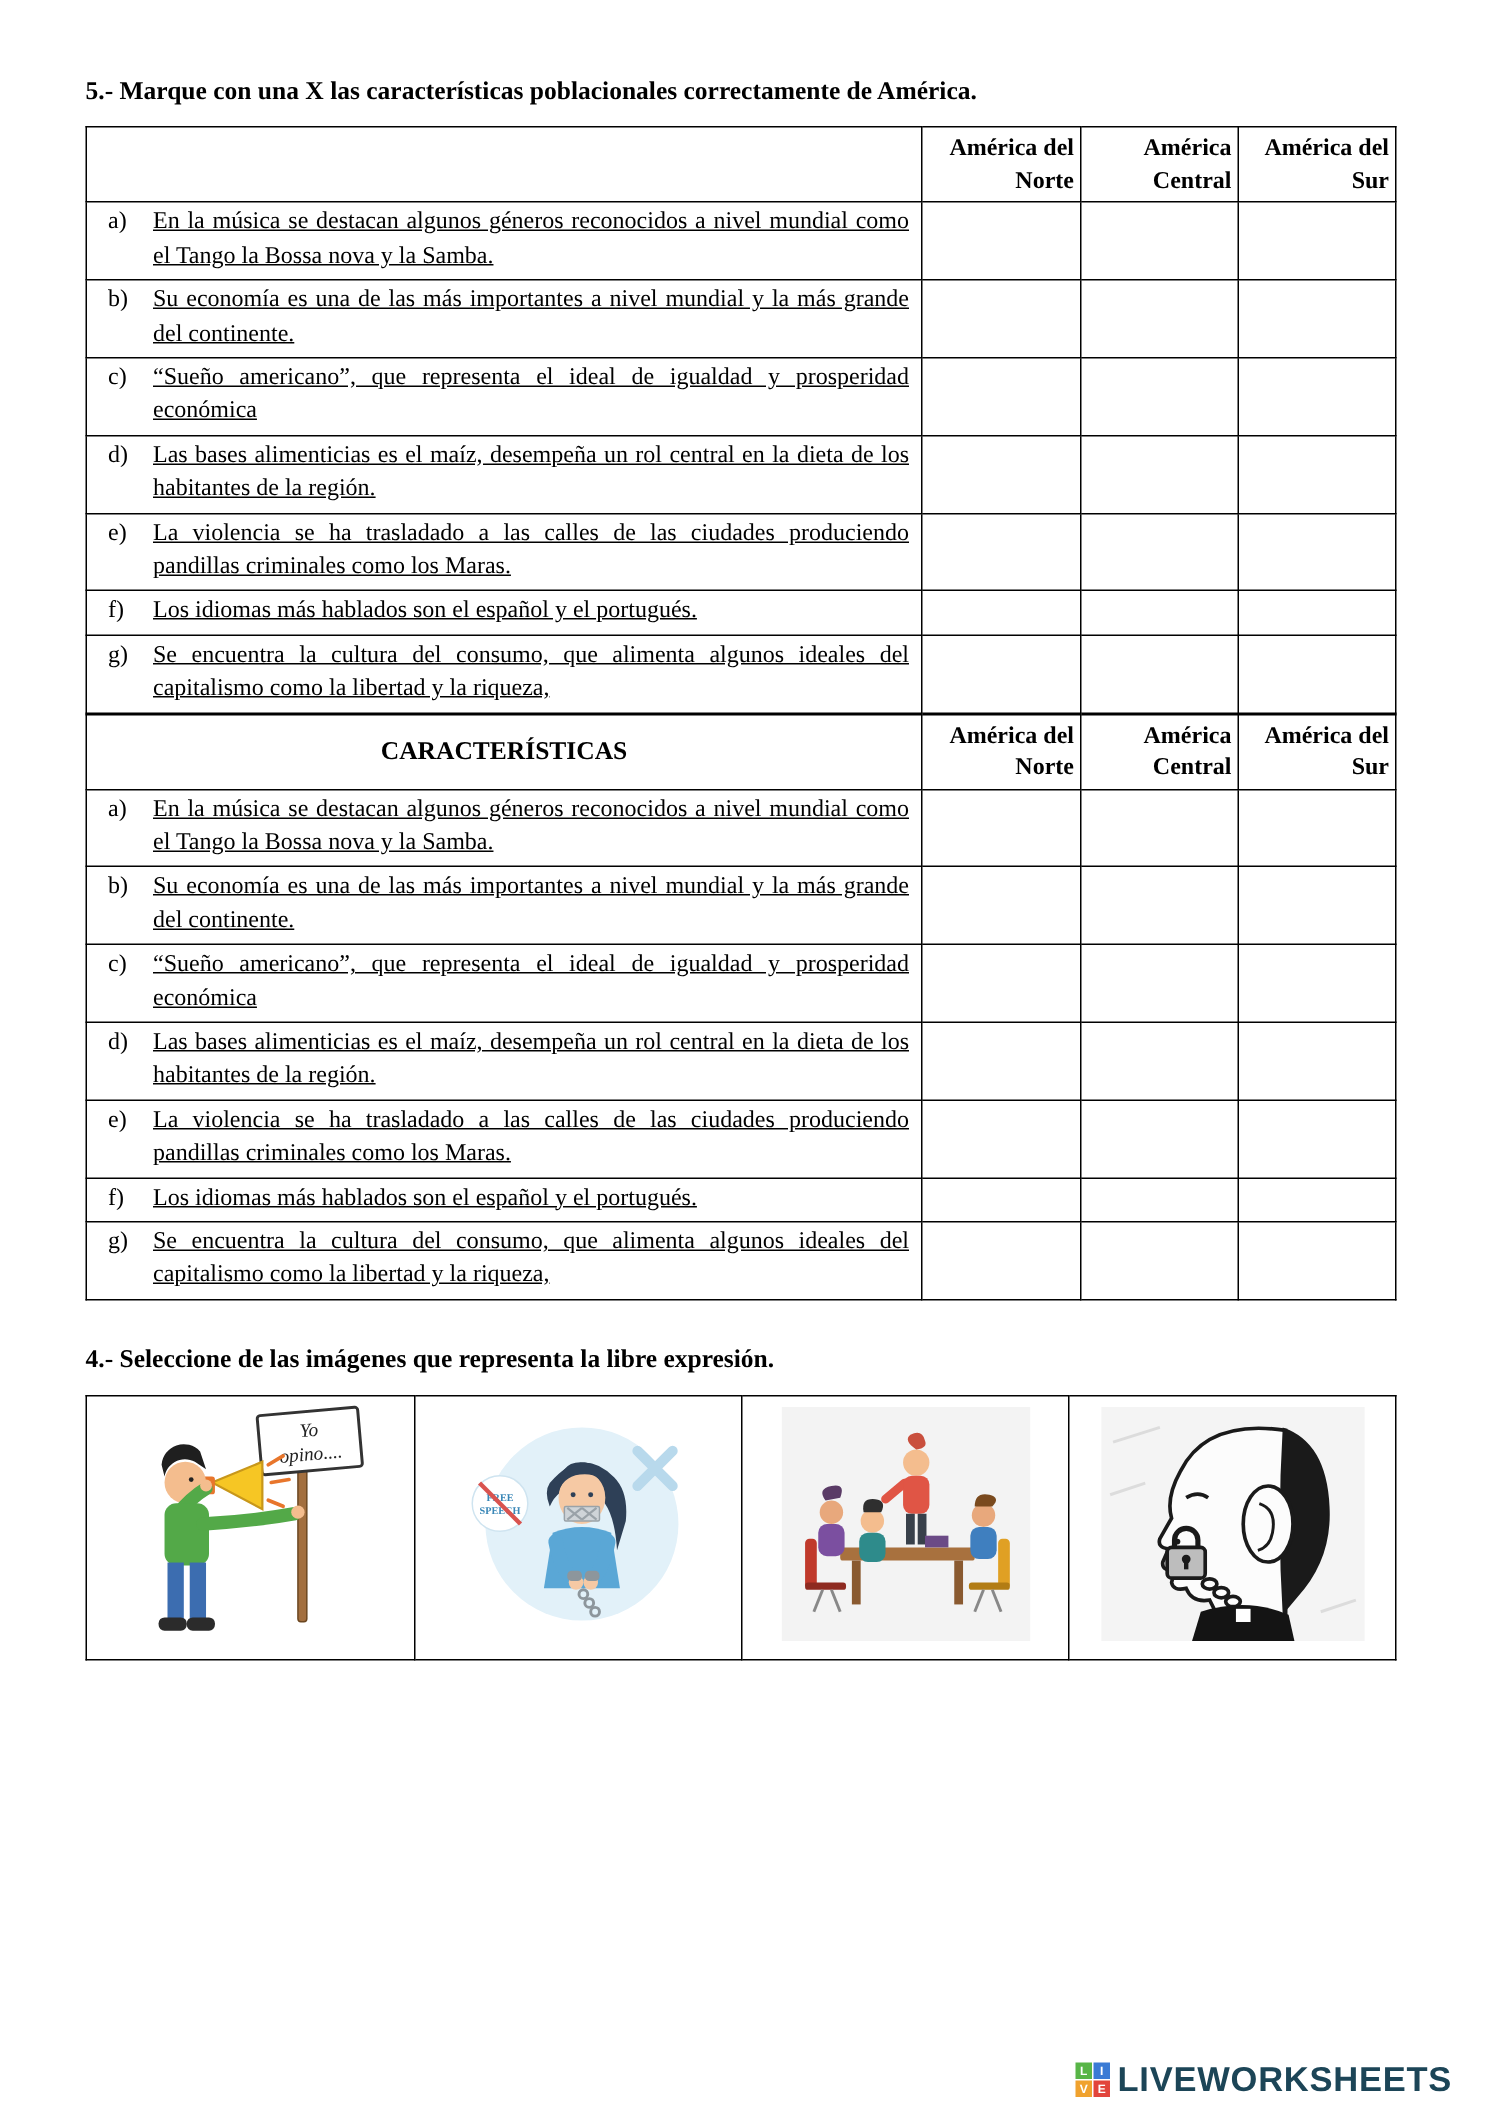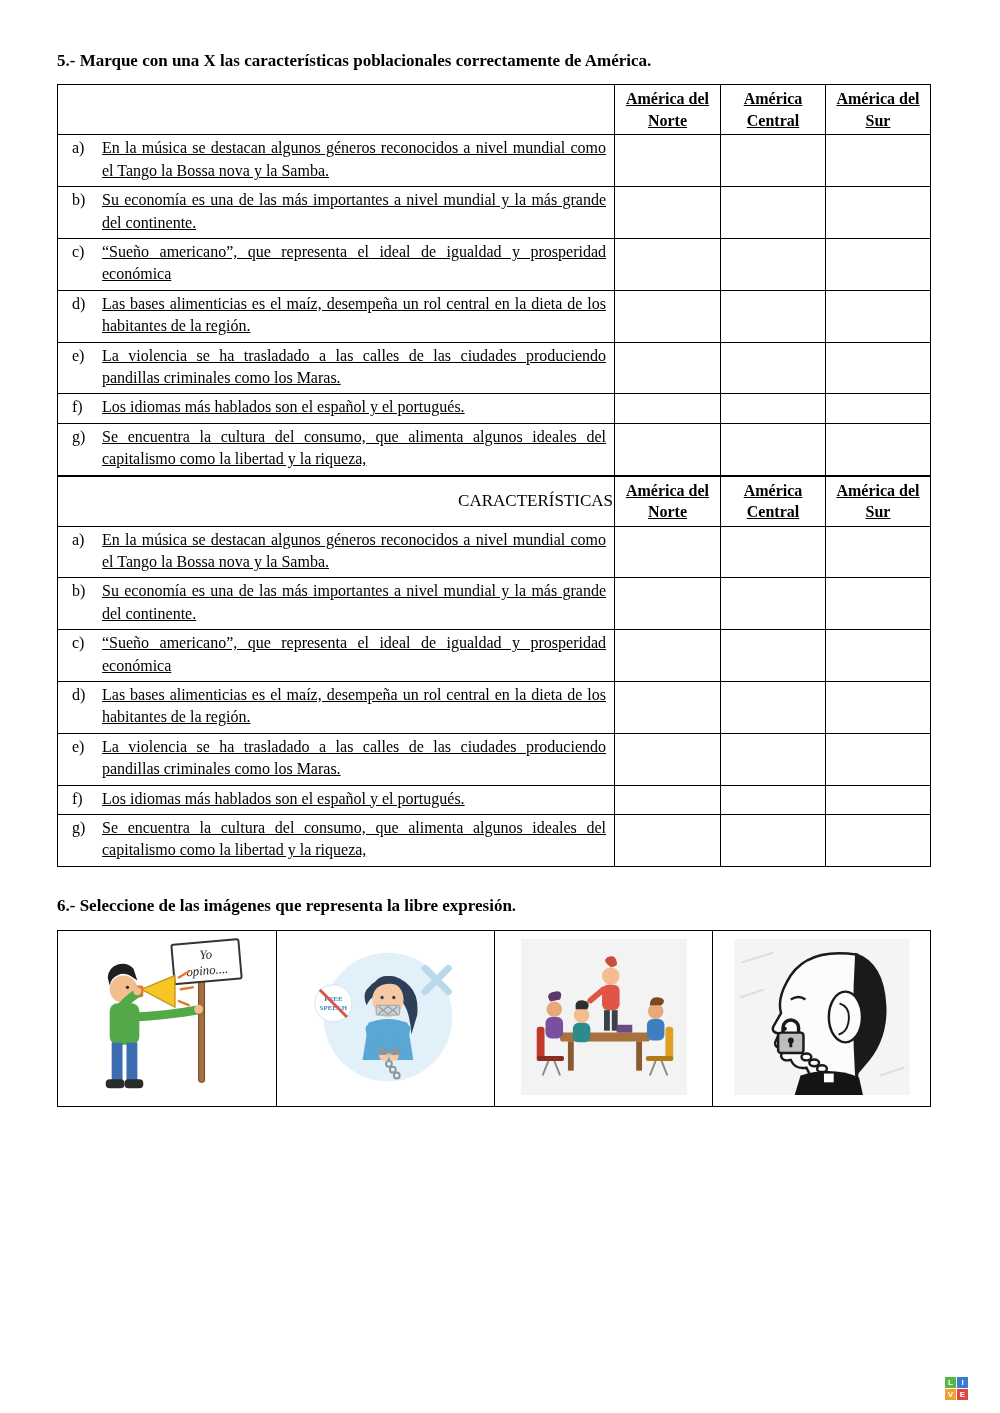--- a/index.html
+++ b/index.html
@@ -14,24 +14,24 @@
   .content { position: absolute; left: 57px; top: 50px; width: 880px; }
 
   .q-heading { font-size: 17px; font-weight: bold; line-height: 1.25; }
   #q5-heading { margin: 0 0 13px 0; }
   #q6-heading { margin: 22px 0 13px 0; }
   #q7-heading { margin: 28px 0 14px 0; }
 
   table.char-table { border-collapse: collapse; table-layout: fixed; width: 873px; }
   .char-table th, .char-table td { border: 1px solid #000; }
   .col-head {
-    font-size: 16px; font-weight: bold; text-align: center;
-    vertical-align: middle; padding: 3px 4px; line-height: 1.35; text-decoration: underline;
-  }
-  .first-head { font-size: 17px; font-weight: normal; text-align: right; vertical-align: middle; }
+    font-size: 16px; font-weight: bold; text-align: right;
+    vertical-align: middle; padding: 3px 4px; line-height: 1.35;
+  }
+  .first-head { font-size: 17px; font-weight: bold; text-align: center; vertical-align: middle; }
   .desc-cell {
     position: relative; padding: 2px 8px 4px 44px;
     font-size: 16px; line-height: 1.4; vertical-align: top;
   }
   .row-letter { position: absolute; left: 14px; top: 2px; }
   .row-text { display: block; text-align: justify; text-decoration: underline; }
   .answer-cell { background: #fff; cursor: pointer; }
 
   table.img-table { border-collapse: collapse; table-layout: fixed; width: 873px; }
   .img-table td {
@@ -218,21 +218,21 @@
               <span class="row-letter">g)</span>
               <span class="row-text">Se encuentra la cultura del consumo, que alimenta algunos ideales del capitalismo como la libertad y la riqueza,</span>
             </td>
             <td class="answer-cell"></td>
             <td class="answer-cell"></td>
             <td class="answer-cell"></td>
           </tr>
         </tbody>
     </table>
 
-    <div class="q-heading" id="q7-heading">6.- Seleccione de las imágenes que representa la libre expresión.</div>
+    <div class="q-heading" id="q7-heading">4.- Seleccione de las imágenes que representa la libre expresión.</div>
     <table class="img-table">
       <colgroup>
           <col style="width:219px">
           <col style="width:218px">
           <col style="width:218px">
           <col style="width:218px">
         </colgroup>
       <tbody>
           <tr>
 
@@ -371,14 +371,15 @@
       </table>
   </div>
 
   <div class="footer">
     <div class="lw-logo">
       <span class="sq green">L</span>
       <span class="sq blue">I</span>
       <span class="sq orange">V</span>
       <span class="sq red">E</span>
     </div>
+    <span class="lw-text">LIVEWORKSHEETS</span>
   </div>
 </div>
 
 </body></html>

